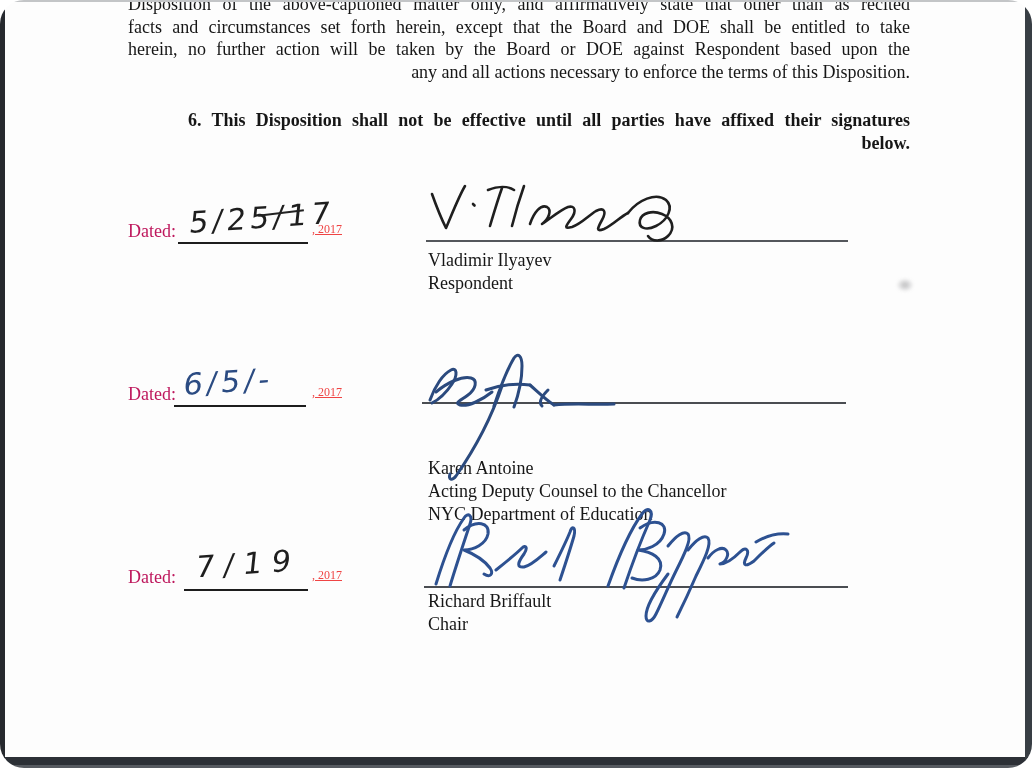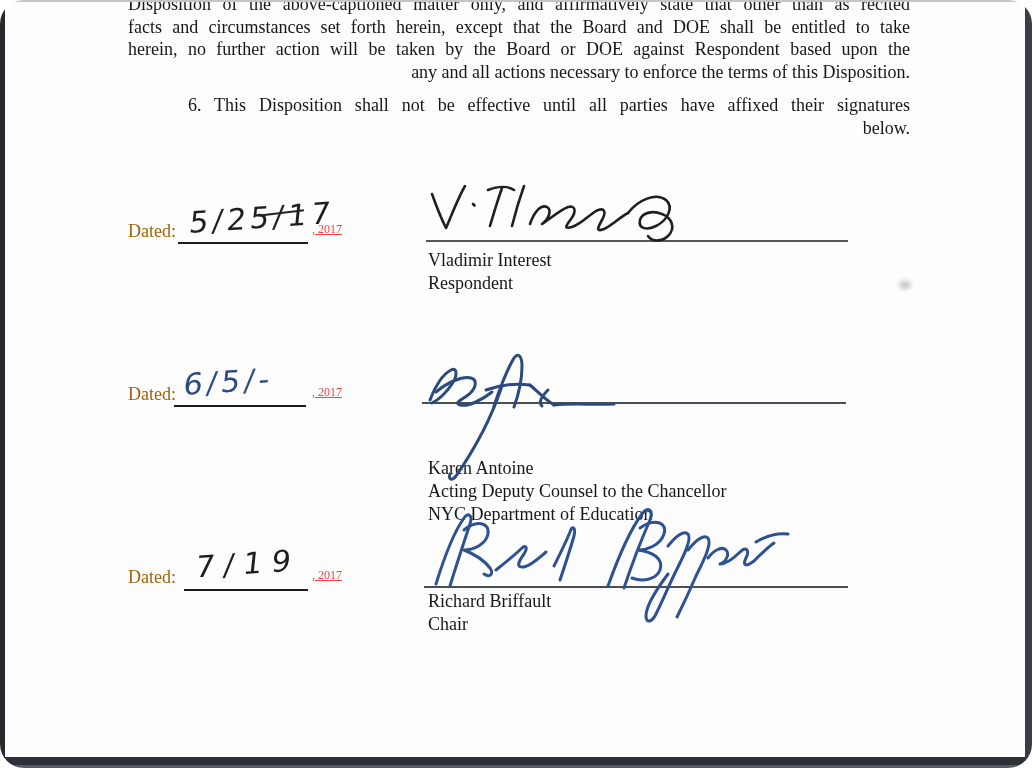--- a/index.html
+++ b/index.html
@@ -17,25 +17,25 @@
   .edge-right  { position: absolute; right: 0; top: 2px; width: 7px; height: 766px; background: #383e44; z-index: 29; }
   .edge-bottom { position: absolute; left: 0; top: 757px; width: 1032px; height: 11px;
                  background: linear-gradient(#2c3036 0 8px, #565a60 8px 11px); z-index: 28; }
 
   
   .textcol { position: absolute; left: 128px; width: 782px; color: #161616;
              font-size: 18px; line-height: 22.5px; }
   .jline { text-align: justify; text-align-last: justify; white-space: normal; }
   .lline { text-align: right; }
   .para1 { top: -7px; }
-  .clause6 { top: 94px; }
+  .clause6 { top: 109px; font-weight: bold; }
   .clause6 .indent { padding-left: 60px; }
 
   
-  .dated-label { position: absolute; font-size: 18px; color: #a16207; }
+  .dated-label { position: absolute; font-size: 18px; color: #be185d; }
   .year-suffix { position: absolute; font-size: 12px; color: #ef4444; text-decoration: underline; }
   .date-underline { position: absolute; height: 2px; background: #1d1d1d; }
   .sig-line { position: absolute; height: 2px; }
   .hand-date {
     position: absolute;
     font-family: "DejaVu Sans", sans-serif;
     font-size: 30px; font-weight: 400;
     transform: skewX(-10deg) rotate(-4deg);
     letter-spacing: 4px;
     z-index: 6;
@@ -82,21 +82,21 @@
         <path d="M14,18 C19,32 24,44 28,52 C34,38 41,20 47,10"></path>
         <path d="M55,28 l1.5,1.5"></path>
         <path d="M70,14 C80,10 90,10 96,14"></path>
         <path d="M84,12 C79,26 75,40 72,50"></path>
         <path d="M106,10 C101,24 97,38 94,50"></path>
         <path d="M112,48 C116,36 123,28 129,31 C134,34 131,43 124,48 C132,43 142,34 150,31 C157,29 159,35 153,43 C147,51 146,53 154,51 C163,48 170,40 178,35 C186,31 189,35 184,44 C179,53 178,56 186,53 C195,49 202,41 210,37"></path>
         <path d="M210,37 C220,24 238,16 248,24 C256,31 250,44 238,50 C228,55 220,52 222,44 C224,37 234,34 244,38 C254,42 258,52 250,60 C244,66 234,66 230,60"></path>
       </g>
     </svg>
     <div class="namecol" style="left:428px; top:249px;">
-      <div>Vladimir Interest</div>
+      <div>Vladimir Ilyayev</div>
       <div>Respondent</div>
     </div>
   </div>
 
   <div>
     <span class="dated-label" style="left:128px; top:384px;">Dated:</span>
     <span class="hand-date ink-blue" style="left:184px; top:364px;">6/5/-</span>
     <span class="date-underline" style="left:174px; top:405px; width:132px;"></span>
     <span class="year-suffix" style="left:312px; top:385px;">, 2017</span>
 

